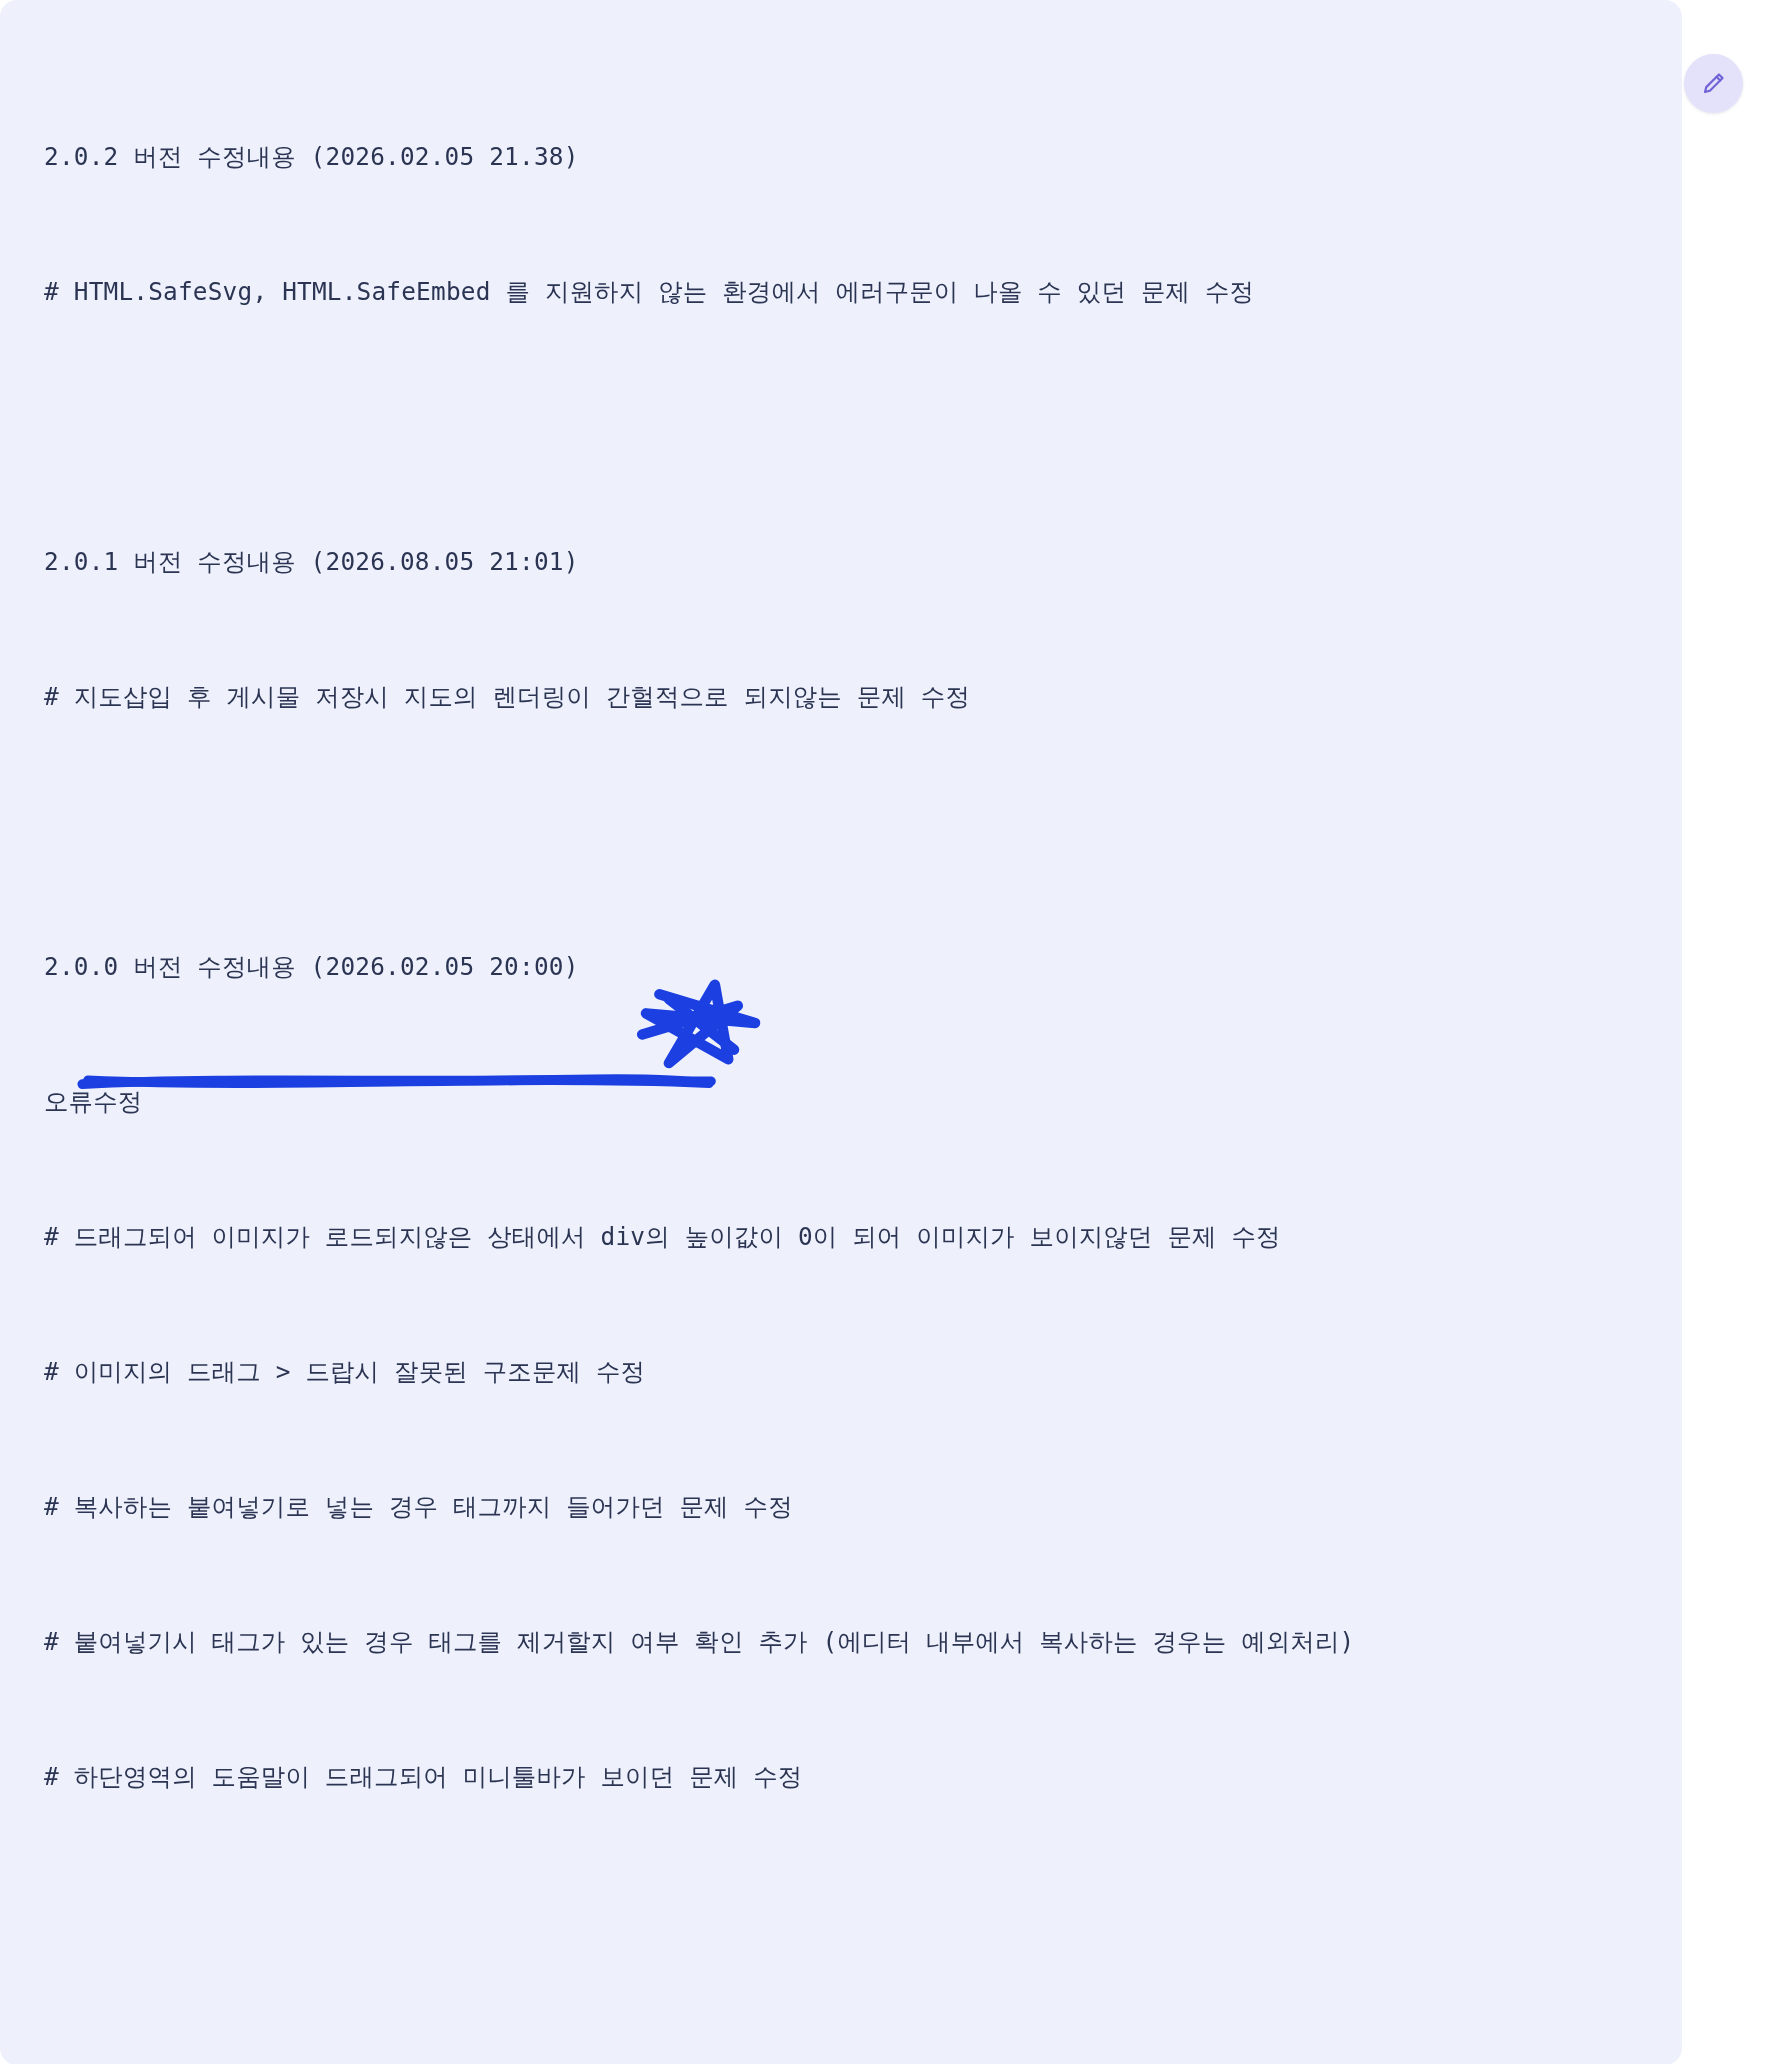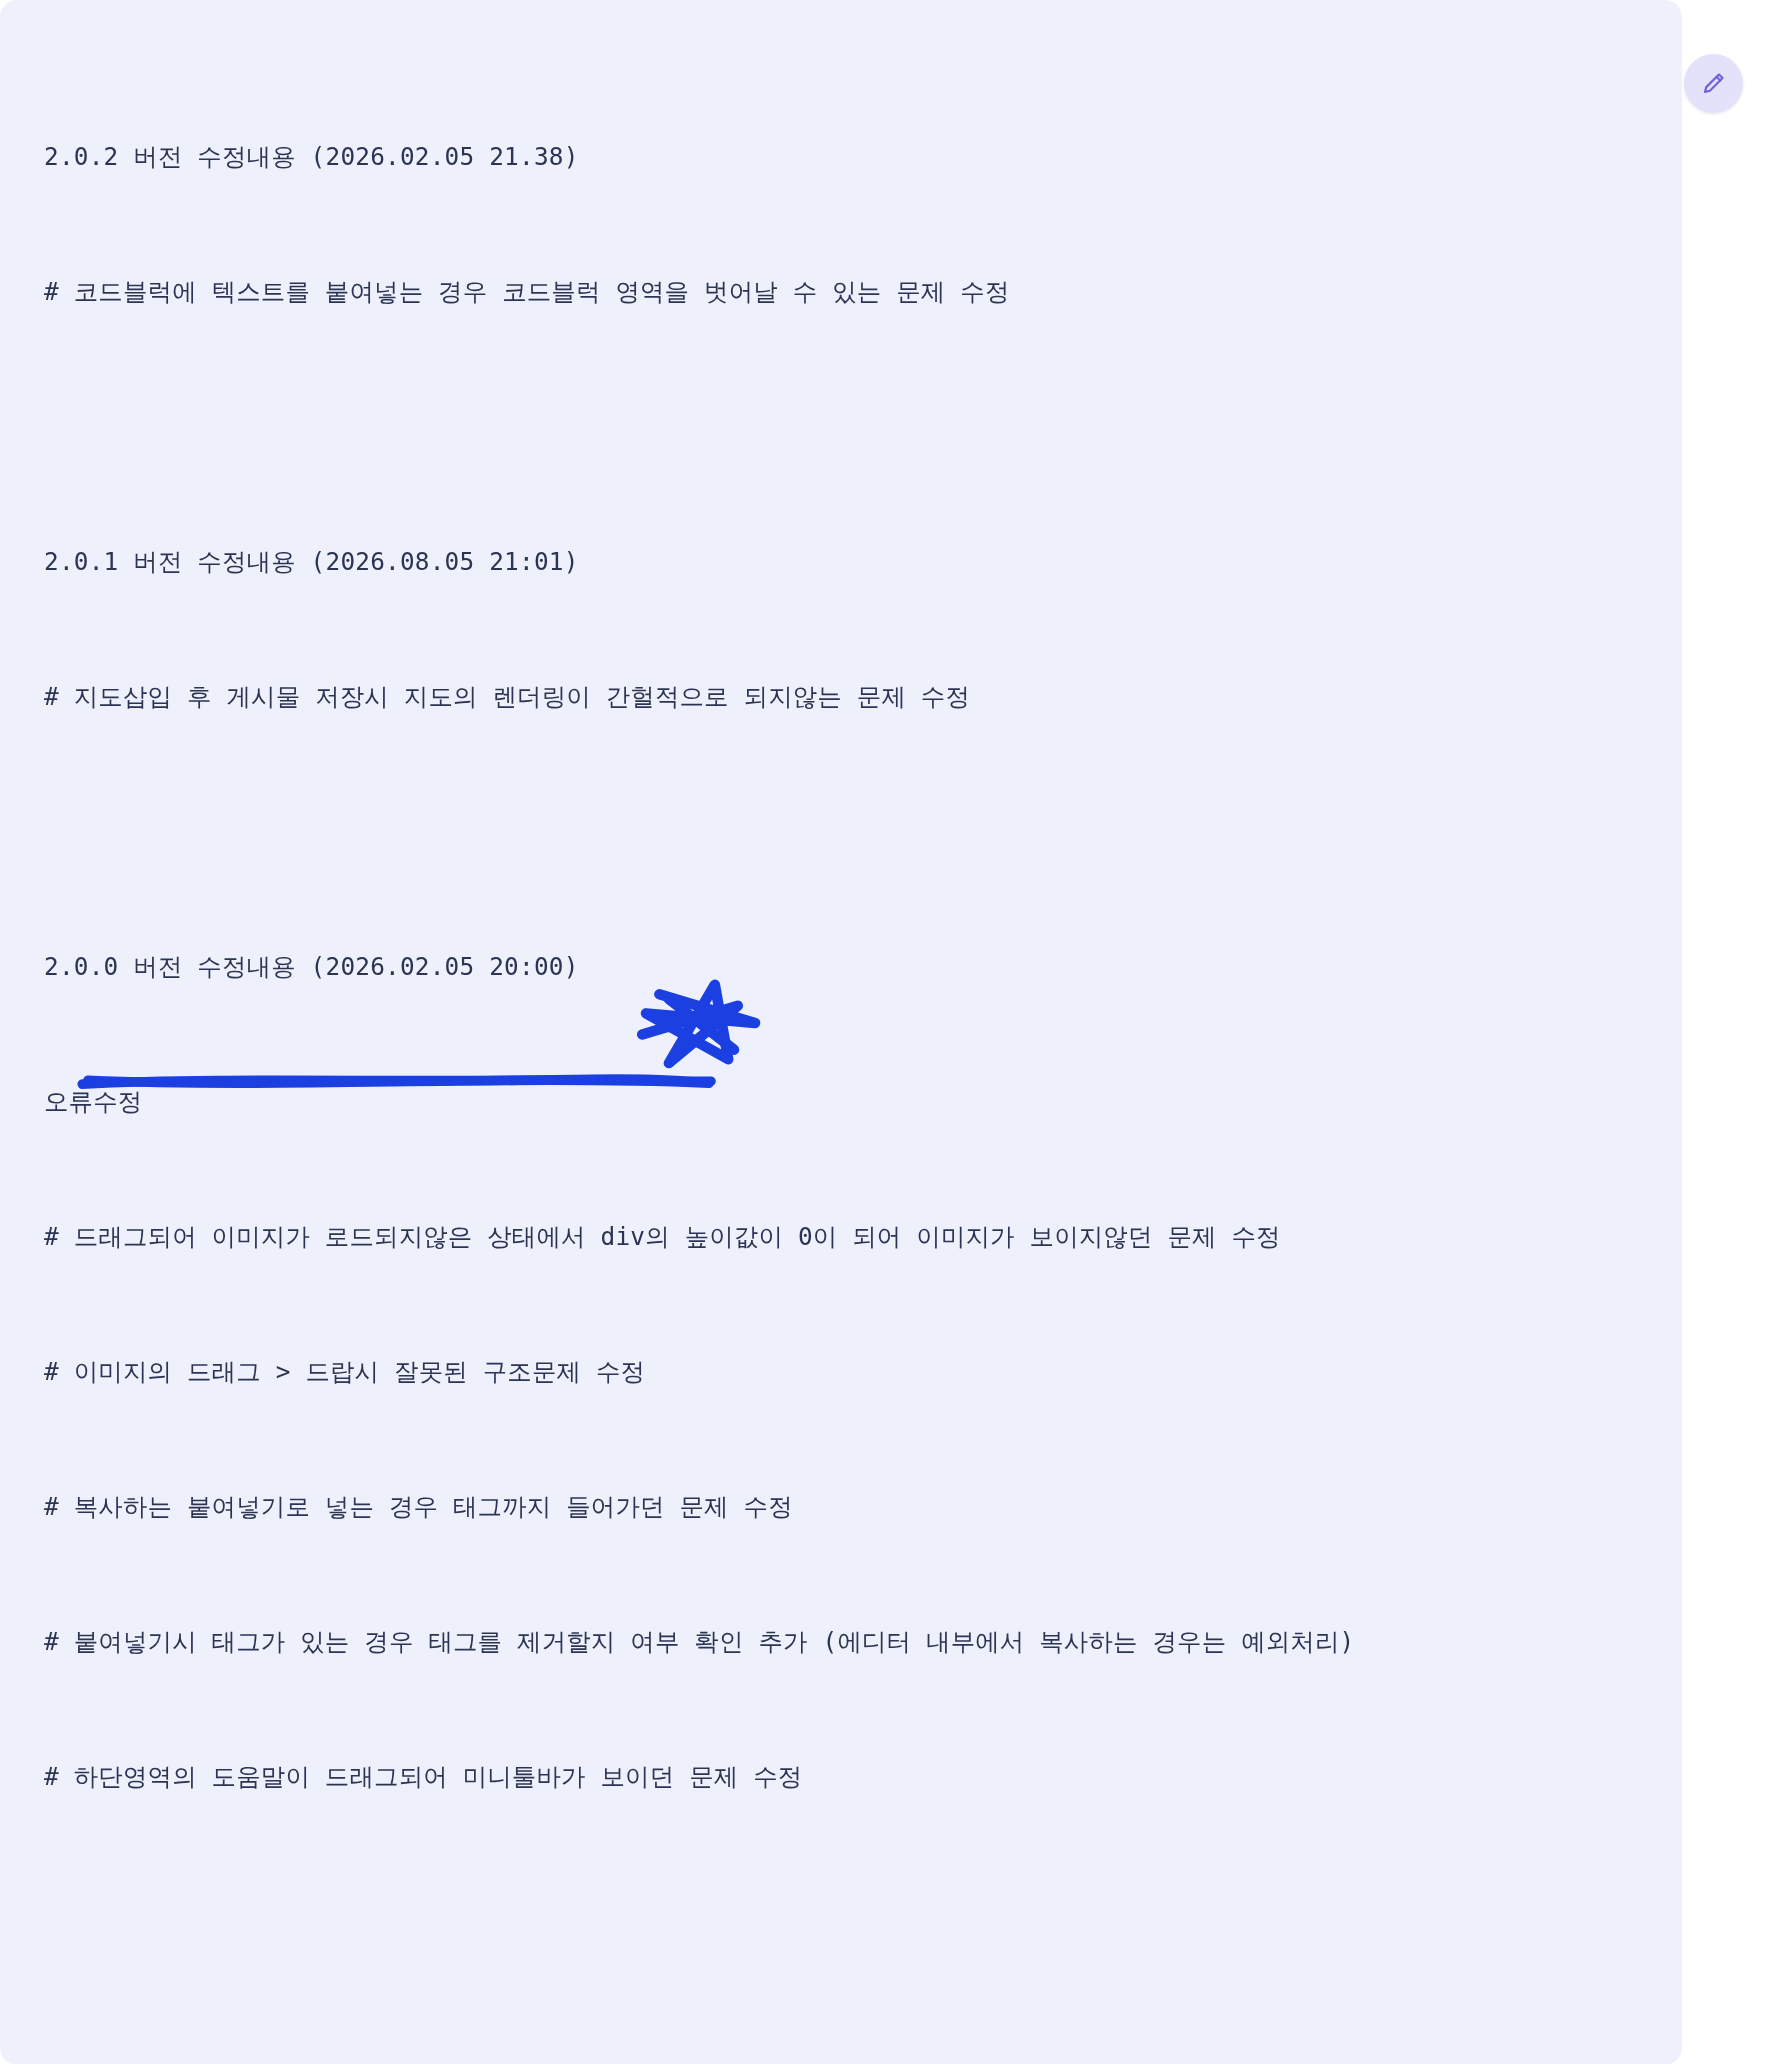--- a/index.html
+++ b/index.html
@@ -76,21 +76,21 @@
     display: block;
   }
 </style>
 </head>
 <body>
 
 <div class="page">
 
   <div class="note-body">
     <div class="note-line">2.0.2 버전 수정내용 (2026.02.05 21.38)</div>
-    <div class="note-line"># 코드블럭에 텍스트를 붙여넣는 경우 코드블럭 영역을 벗어날 수 있는 문제 수정</div>
+    <div class="note-line"># HTML.SafeSvg, HTML.SafeEmbed 를 지원하지 않는 환경에서 에러구문이 나올 수 있던 문제 수정</div>
     <div class="note-line blank"></div>
     <div class="note-line">2.0.1 버전 수정내용 (2026.08.05 21:01)</div>
     <div class="note-line"># 지도삽입 후 게시물 저장시 지도의 렌더링이 간헐적으로 되지않는 문제 수정</div>
     <div class="note-line blank"></div>
     <div class="note-line">2.0.0 버전 수정내용 (2026.02.05 20:00)</div>
     <div class="note-line">오류수정</div>
     <div class="note-line"># 드래그되어 이미지가 로드되지않은 상태에서 div의 높이값이 0이 되어 이미지가 보이지않던 문제 수정</div>
     <div class="note-line"># 이미지의 드래그 &gt; 드랍시 잘못된 구조문제 수정</div>
     <div class="note-line"># 복사하는 붙여넣기로 넣는 경우 태그까지 들어가던 문제 수정</div>
     <div class="note-line"># 붙여넣기시 태그가 있는 경우 태그를 제거할지 여부 확인 추가 (에디터 내부에서 복사하는 경우는 예외처리)</div>

